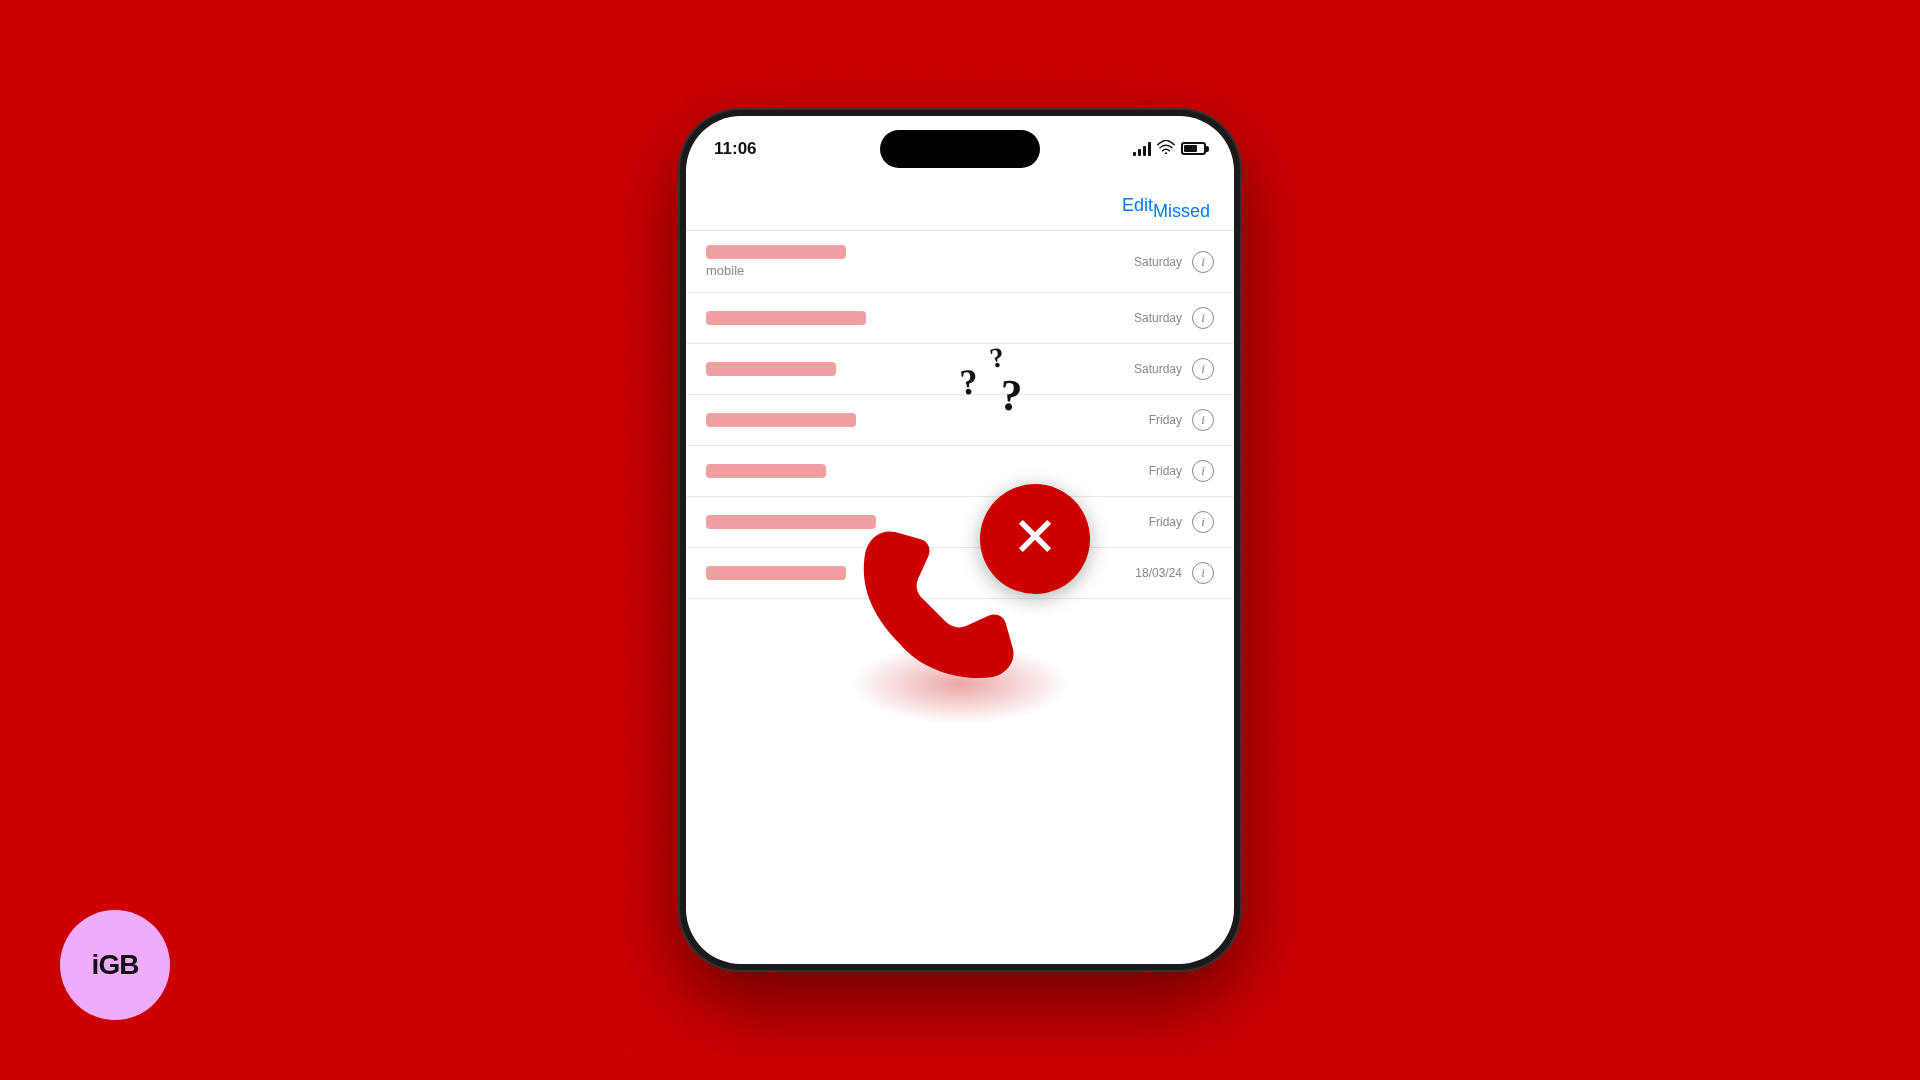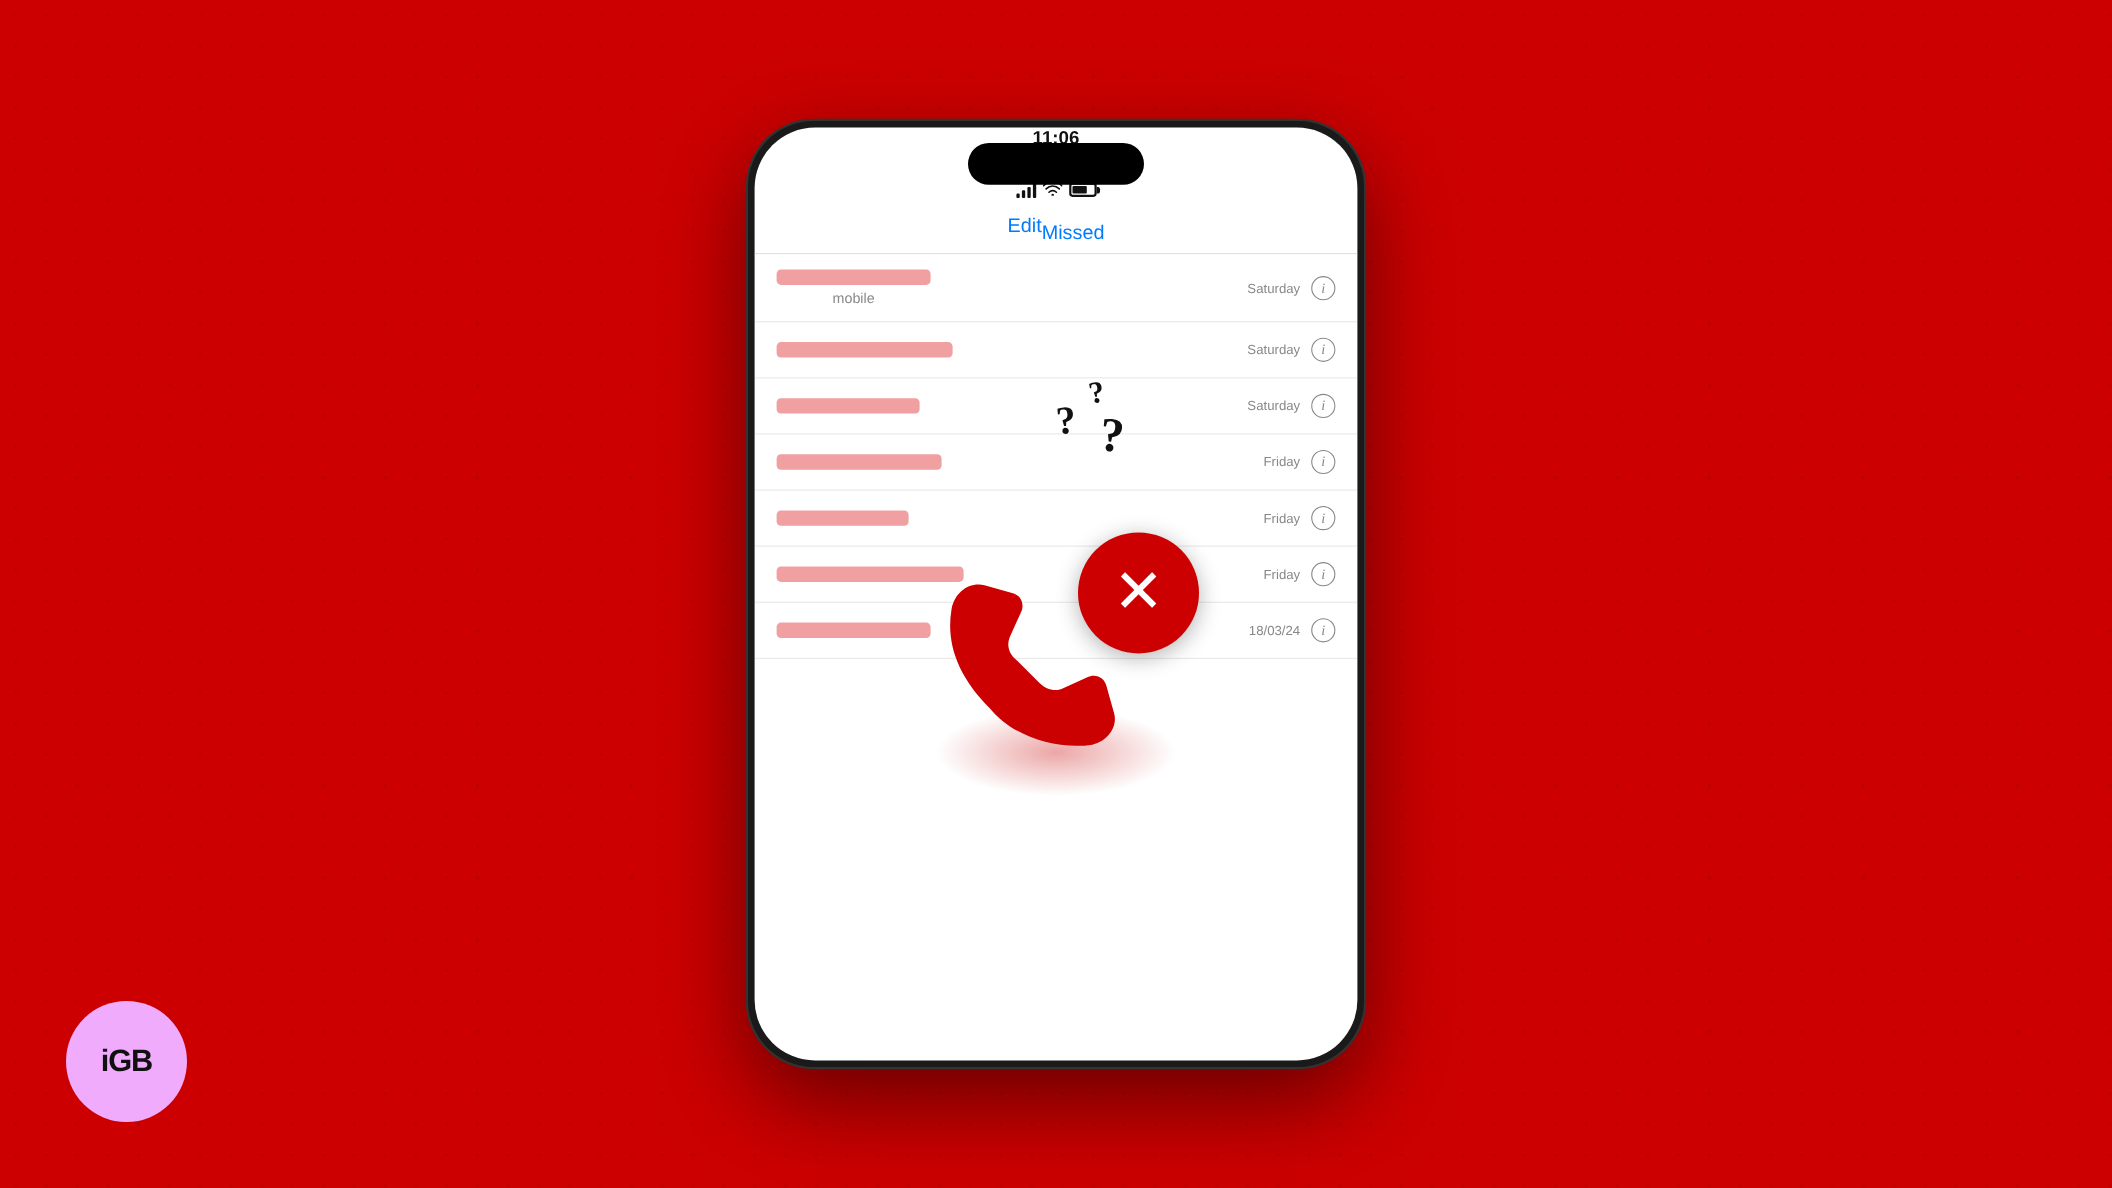--- a/index.html
+++ b/index.html
@@ -88,21 +88,20 @@
       position: absolute;
       top: 0;
       left: 0;
       right: 0;
       height: 65px;
       display: flex;
       align-items: center;
       justify-content: space-between;
       padding: 0 28px;
       z-index: 15;
-      flex-direction: column;
     }
 
     .status-time {
       font-size: 17px;
       font-weight: 600;
       color: #111;
     }
 
     .status-icons {
       display: flex;
@@ -160,21 +159,21 @@
 
     
     .nav-bar {
       position: absolute;
       top: 65px;
       left: 0;
       right: 0;
       height: 50px;
       display: flex;
       align-items: center;
-      justify-content: center;
+      justify-content: flex-end;
       padding: 0 24px;
       z-index: 15;
       border-bottom: 0.5px solid #e0e0e0;
     }
 
     .nav-edit {
       font-size: 18px;
       color: #007aff;
     }
 
@@ -365,21 +364,21 @@
     <div class="nav-bar">
       <span class="nav-edit">Edit</span>
       <span class="nav-missed">Missed</span>
     </div>
 
     <div class="call-list">
 
       <div class="call-item">
         <div class="call-item-left">
           <span class="name-blur" style="width:140px; background:#f0a0a0;"></span>
-          <span class="call-type" style="margin-top:4px;text-align:center;">mobile</span>
+          <span class="call-type" style="margin-top:4px;">mobile</span>
         </div>
         <div class="call-item-right">
           <span class="call-day">Saturday</span>
           <div class="info-icon">i</div>
         </div>
       </div>
 
       <div class="call-item">
         <div class="call-item-left">
           <span class="name-blur" style="width:160px; background:#f0a0a0;"></span>

